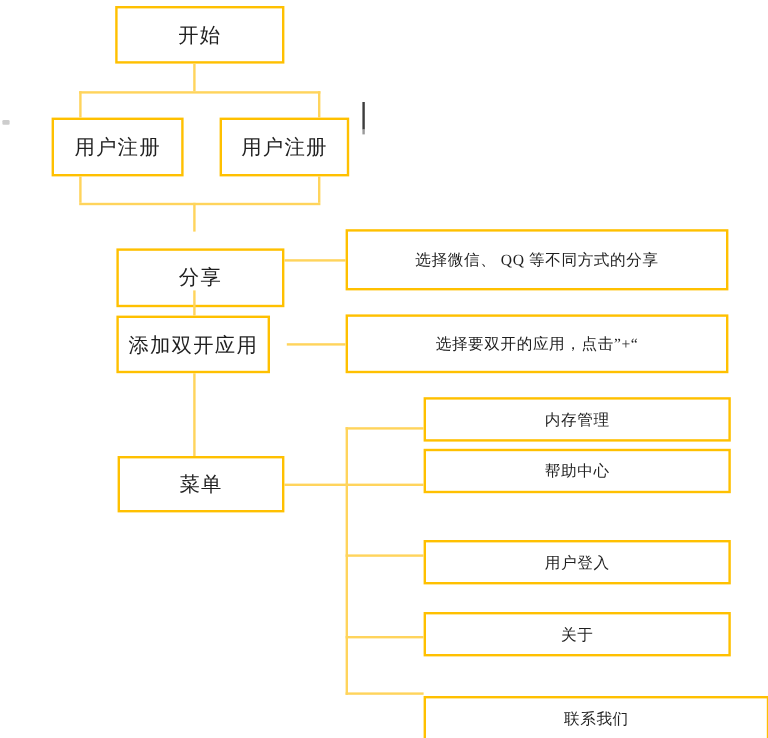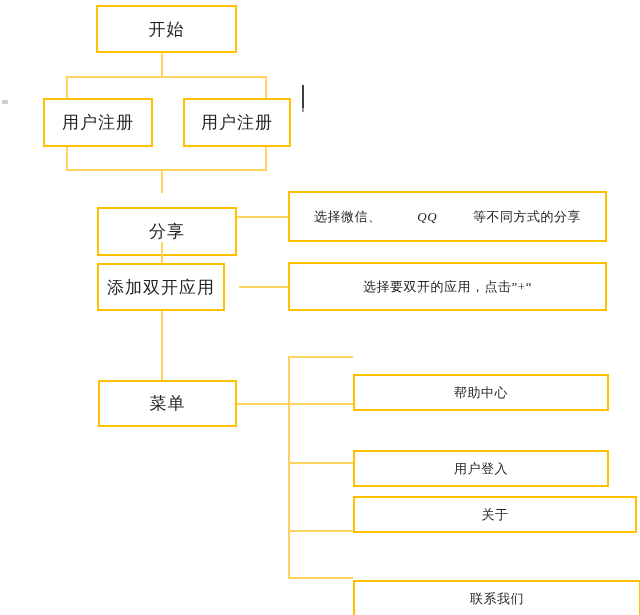--- a/index.html
+++ b/index.html
@@ -13,22 +13,22 @@
     position:relative;width:640px;height:615px;background:#ffffff;overflow:hidden;
     font-family:"Liberation Serif","DejaVu Serif",serif;color:var(--text);
   }
   .node{
     position:absolute;box-sizing:border-box;background:#ffffff;
     border:2px solid var(--box-border);
     display:flex;align-items:center;justify-content:center;
     text-align:center;
   }
   .node.main{font-size:17px;letter-spacing:1px;}
-  .node.note{font-size:13px;letter-spacing:0.5px;gap:32px;}
-  .node .em{font-style:italic;}
+  .node.note{font-size:13px;letter-spacing:0.5px;}
+  .node .em{}
   .node span{white-space:pre;}
   .hline,.vline{position:absolute;background:var(--connector);}
   .hline{height:2px;}
   .vline{width:2px;}
   .cursor{position:absolute;left:302px;top:85px;width:2px;height:23px;background:var(--cursor);}
   .cursor-tip{position:absolute;left:302px;top:108px;width:2px;height:4px;background:#9A9A9A;}
   .stray{position:absolute;left:2px;top:100px;width:6px;height:4px;background:#C4C4C4;border-radius:1px;opacity:.85;}
 </style>
 </head>
 <body>
@@ -62,30 +62,33 @@
   <div class="node note" style="left:288px;top:191px;width:319px;height:51px">
     <span>选择微信、 </span>
       <span class="em">QQ</span>
       <span> 等不同方式的分享</span>
   </div>
 
   <div class="node note" style="left:288px;top:262px;width:319px;height:49px">
     <span>选择要双开的应用，点击”+“</span>
   </div>
 
+  <div class="node note" style="left:353px;top:331px;width:256px;height:37px">
+    <span>内存管理</span>
+  </div>
 
   <div class="node note" style="left:353px;top:374px;width:256px;height:37px">
     <span>帮助中心</span>
   </div>
 
   <div class="node note" style="left:353px;top:450px;width:256px;height:37px">
     <span>用户登入</span>
   </div>
 
-  <div class="node note" style="left:353px;top:496px;width:284px;height:37px">
+  <div class="node note" style="left:353px;top:510px;width:256px;height:37px">
     <span>关于</span>
   </div>
 
   <div class="node note" style="left:353px;top:580px;width:288px;height:38px">
     <span>联系我们</span>
   </div>
 
   <div class="vline" style="left:161px;top:53px;height:23px"></div>
   <div class="hline" style="left:66px;top:76px;width:201px"></div>
   <div class="vline" style="left:66px;top:76px;height:22px"></div>

